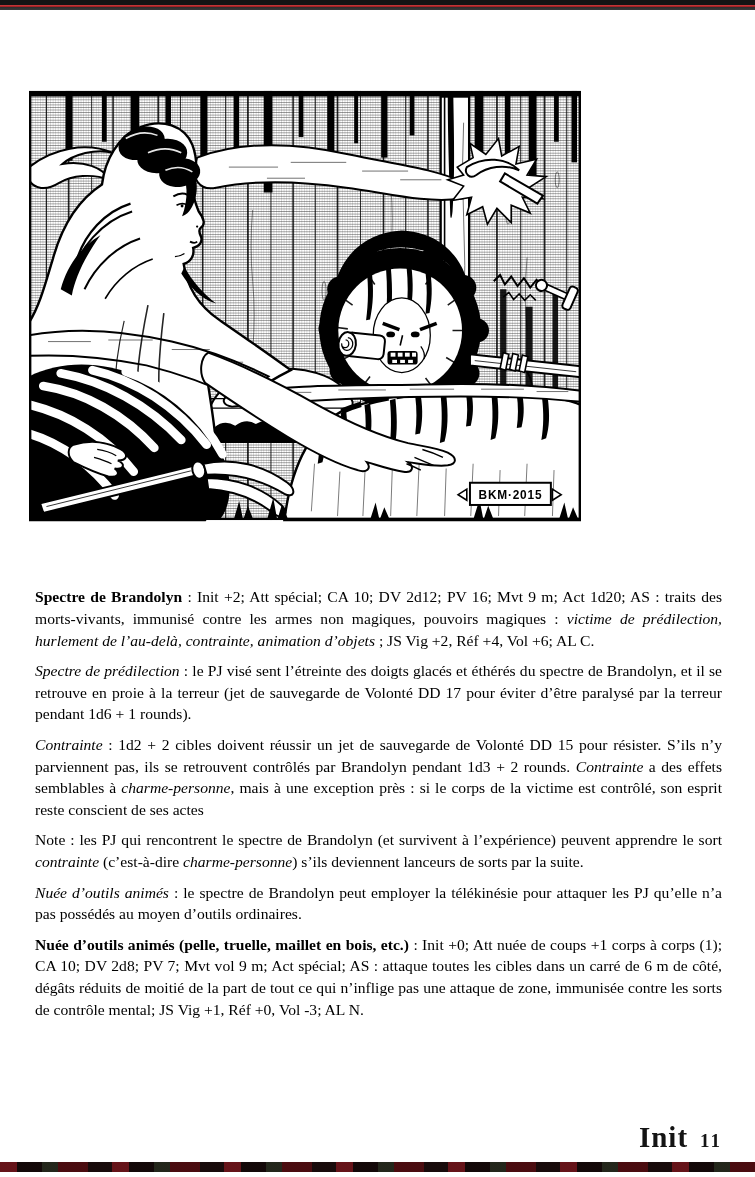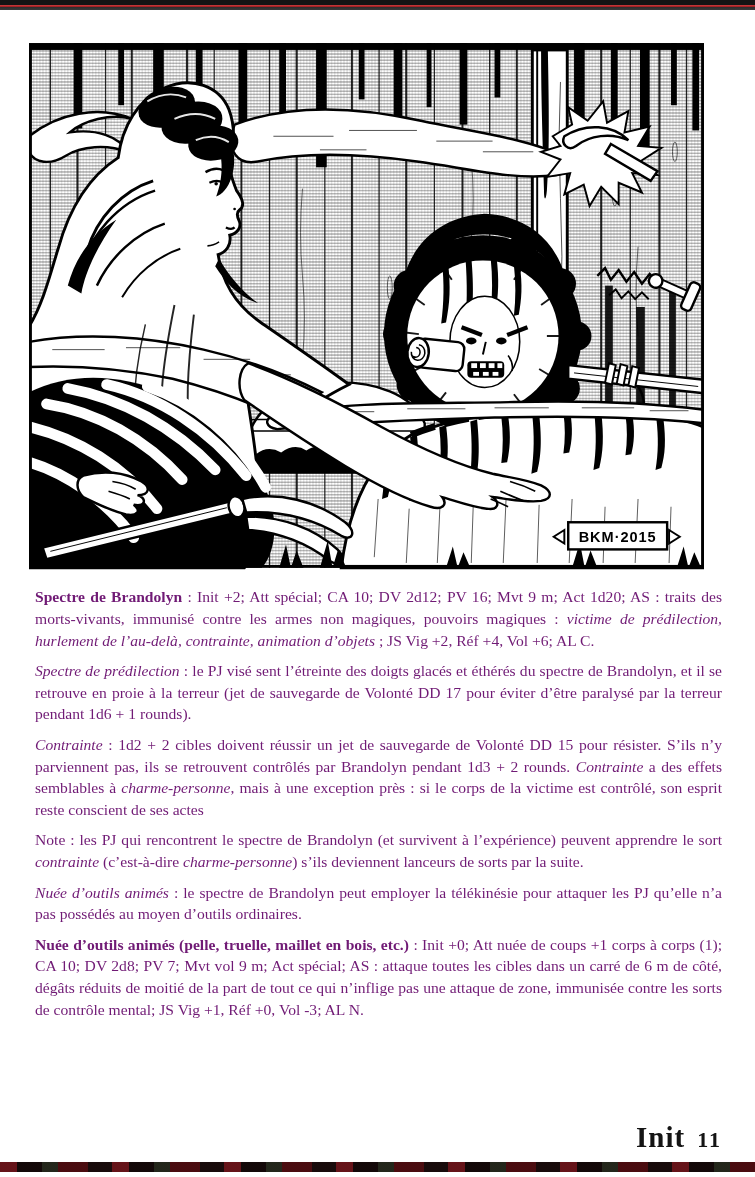--- a/index.html
+++ b/index.html
@@ -5,36 +5,36 @@
   html,body { margin:0; padding:0; background:#ffffff; }
   .page {
     position:relative; width:755px; height:1177px; background:#fff;
     font-family:"Liberation Serif", serif; overflow:hidden;
   }
   .top-bar {
     position:absolute; top:0; left:0; width:755px; height:10px;
     background:linear-gradient(180deg,#141414 0%,#141414 46%,#c93c3c 52%,#a21f24 66%,#2f2f2f 74%,#3a3a3a 100%);
   }
   .illustration {
-    position:absolute; top:35px; left:29px; width:675px; height:541px;
+    position:absolute; top:35px; left:29px; width:552px; height:541px;
   }
   .illustration svg { display:block; width:100%; height:100%; }
   .text-block {
     position:absolute; top:586px; left:35px; width:687px;
-    font-size:15.6px; line-height:21.8px; text-align:justify; color:#701a75;
+    font-size:15.6px; line-height:21.8px; text-align:justify; color:#000000;
   }
   .para { margin:0 0 8.5px 0; }
   .b { font-weight:bold; }
   .i { font-style:italic; }
   .footer {
     position:absolute; top:1121px; right:33px; color:#141414;
     font-weight:bold; white-space:nowrap;
   }
   .footer .pl { font-size:29px; letter-spacing:1px; }
-  .footer .pn { font-size:22px; margin-left:12px; letter-spacing:2px; }
+  .footer .pn { font-size:19px; margin-left:12px; letter-spacing:2px; }
   .bottom-bar {
     position:absolute; top:1162px; left:0; width:755px; height:10px;
     background:
       repeating-linear-gradient(90deg,
         rgba(155,25,35,.55) 0 17px,
         rgba(10,6,6,.65) 17px 42px,
         rgba(35,70,45,.45) 42px 58px,
         rgba(100,12,18,.6) 58px 88px,
         rgba(18,10,10,.65) 88px 112px),
       #240d0d;

